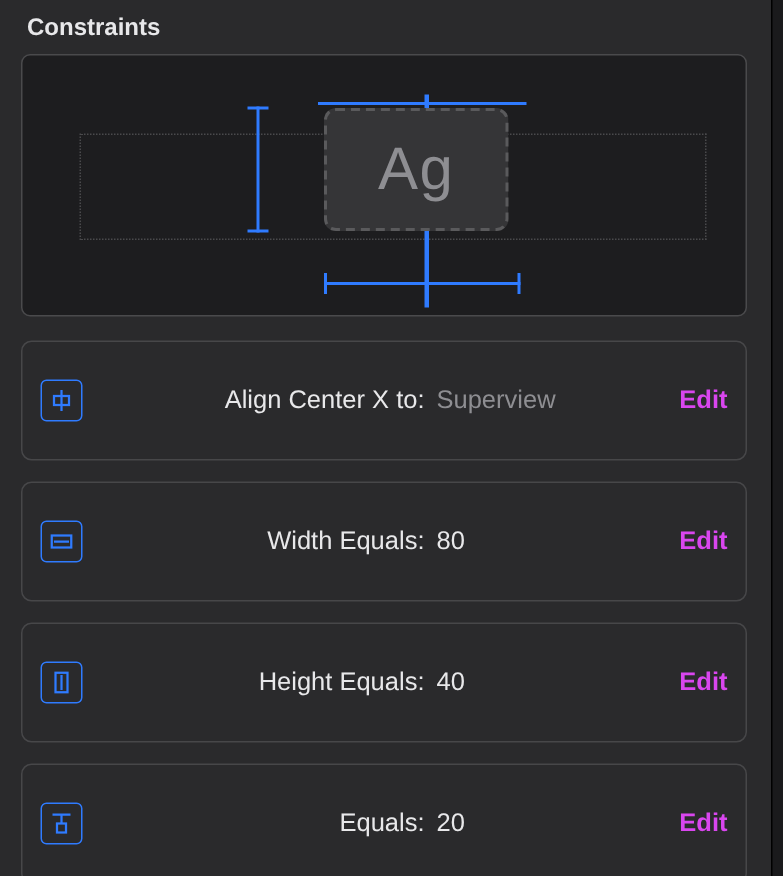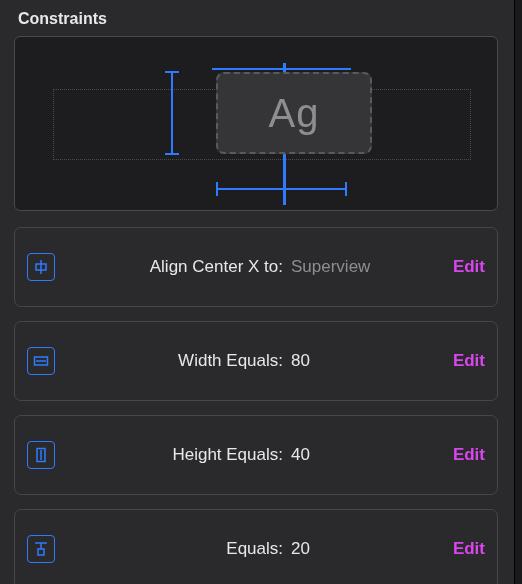--- a/index.html
+++ b/index.html
@@ -79,21 +79,21 @@
     background: #2f7bff;
     left: -6px;
   }
   .v-measure::before { top: 0; }
   .v-measure::after { bottom: 0; }
   
   .sel-box {
     position: absolute;
     left: 201px;
     top: 35px;
-    width: 156px;
+    width: 123px;
     height: 82px;
     background: #353537;
     border: 2px dashed #5a5a5c;
     border-radius: 8px;
     display: flex;
     align-items: center;
     justify-content: center;
   }
   .sel-box-outline {
     position: absolute;

